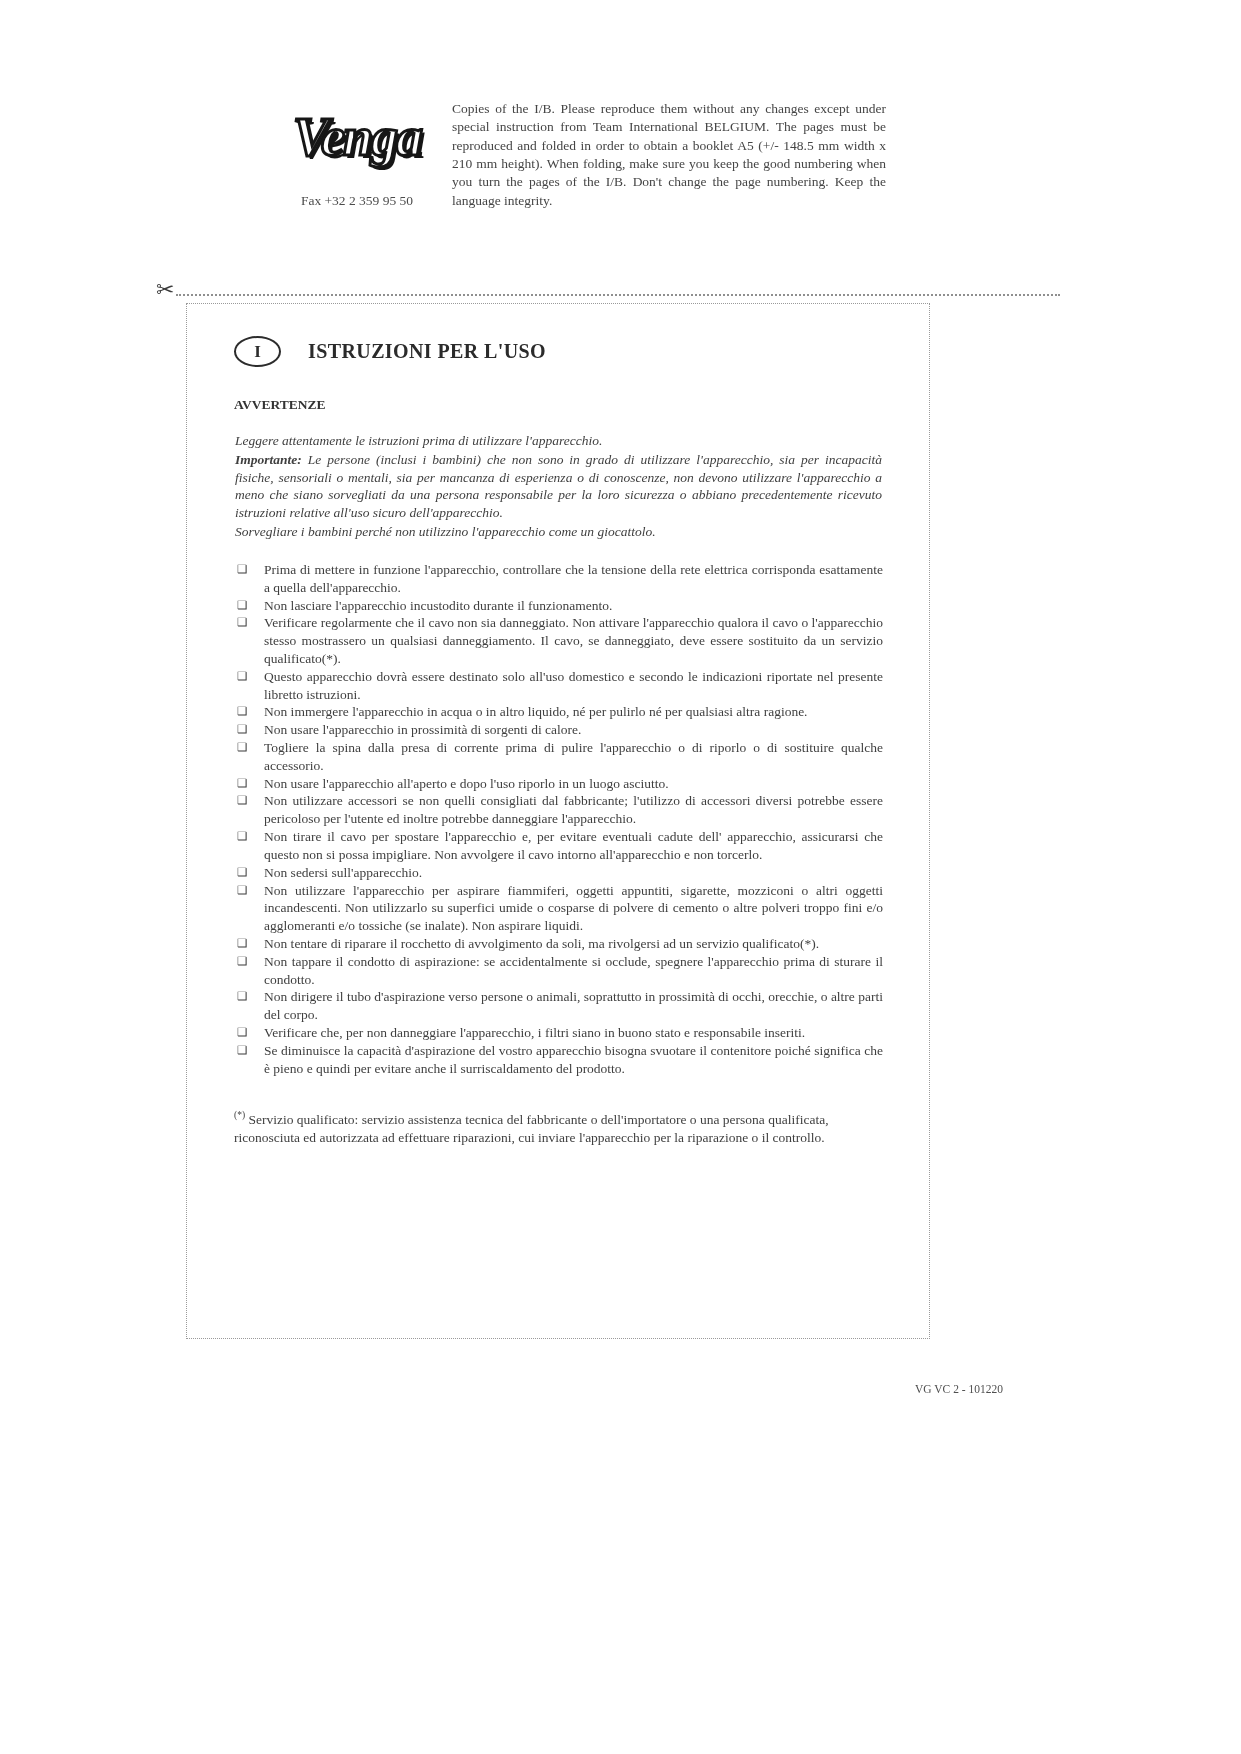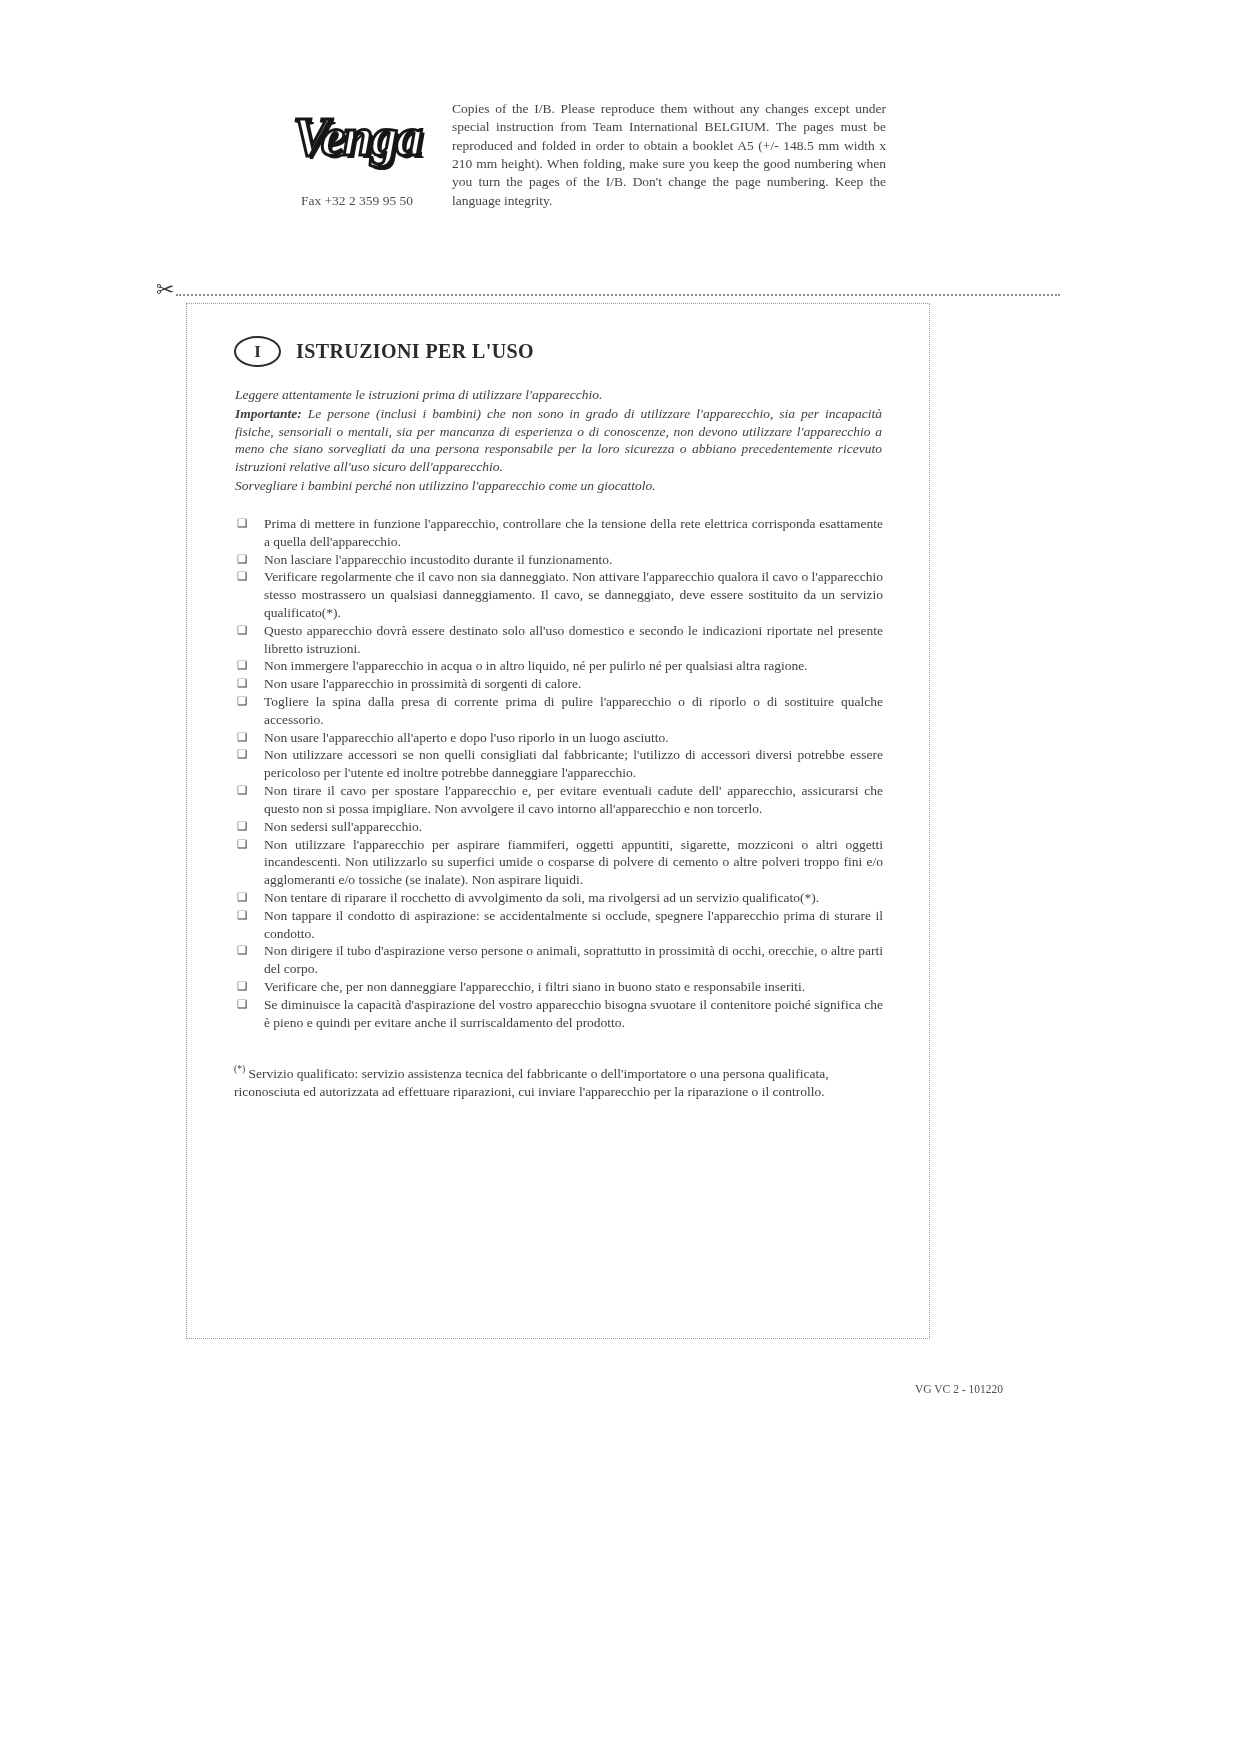--- a/index.html
+++ b/index.html
@@ -44,21 +44,21 @@
   .title-row{
     display:flex;align-items:center;gap:15px;margin:8px 0 0 0;
   }
   .lang-circle{
     width:47px;height:31px;flex:0 0 47px;
     border:2.5px solid #2c2c2c;border-radius:50%;
     display:flex;align-items:center;justify-content:center;
     font-size:17px;font-weight:bold;color:#2c2c2c;box-sizing:border-box;
   }
   .title-text{
-    font-size:20px;font-weight:bold;color:#2b2b2b;letter-spacing:0.4px;
+    font-size:20px;font-weight:bold;color:#2b2b2b;letter-spacing:0.4px;margin-left:12px;
   }
   .avvertenze{
     font-size:13.5px;font-weight:bold;color:#333333;margin:30px 0 0 0;
   }
   .intro{
     margin-top:19px;font-style:italic;font-size:13.5px;line-height:1.32;
     text-align:justify;
   }
   .intro p{margin:1px;}
   .intro .imp{font-weight:bold;}
@@ -108,20 +108,21 @@
 
   <section class="box">
 
     <h1 class="title-row">
       <span class="lang-circle">
         <span>I</span>
       </span>
       <span class="title-text">ISTRUZIONI PER L'USO</span>
     </h1>
 
+    <h2 class="avvertenze">AVVERTENZE</h2>
 
     <div class="intro">
       <p>Leggere attentamente le istruzioni prima di utilizzare l'apparecchio.</p>
       <p><strong class="imp">Importante:</strong> <span>Le persone (inclusi i bambini) che non sono in grado di utilizzare l'apparecchio, sia per incapacità fisiche, sensoriali o mentali, sia per mancanza di esperienza o di conoscenze, non devono utilizzare l'apparecchio a meno che siano sorvegliati da una persona responsabile per la loro sicurezza o abbiano precedentemente ricevuto istruzioni relative all'uso sicuro dell'apparecchio.</span></p>
       <p>Sorvegliare i bambini perché non utilizzino l'apparecchio come un giocattolo.</p>
     </div>
 
     <ul class="bullets">
       <li>
           <span class="marker">❑</span>

